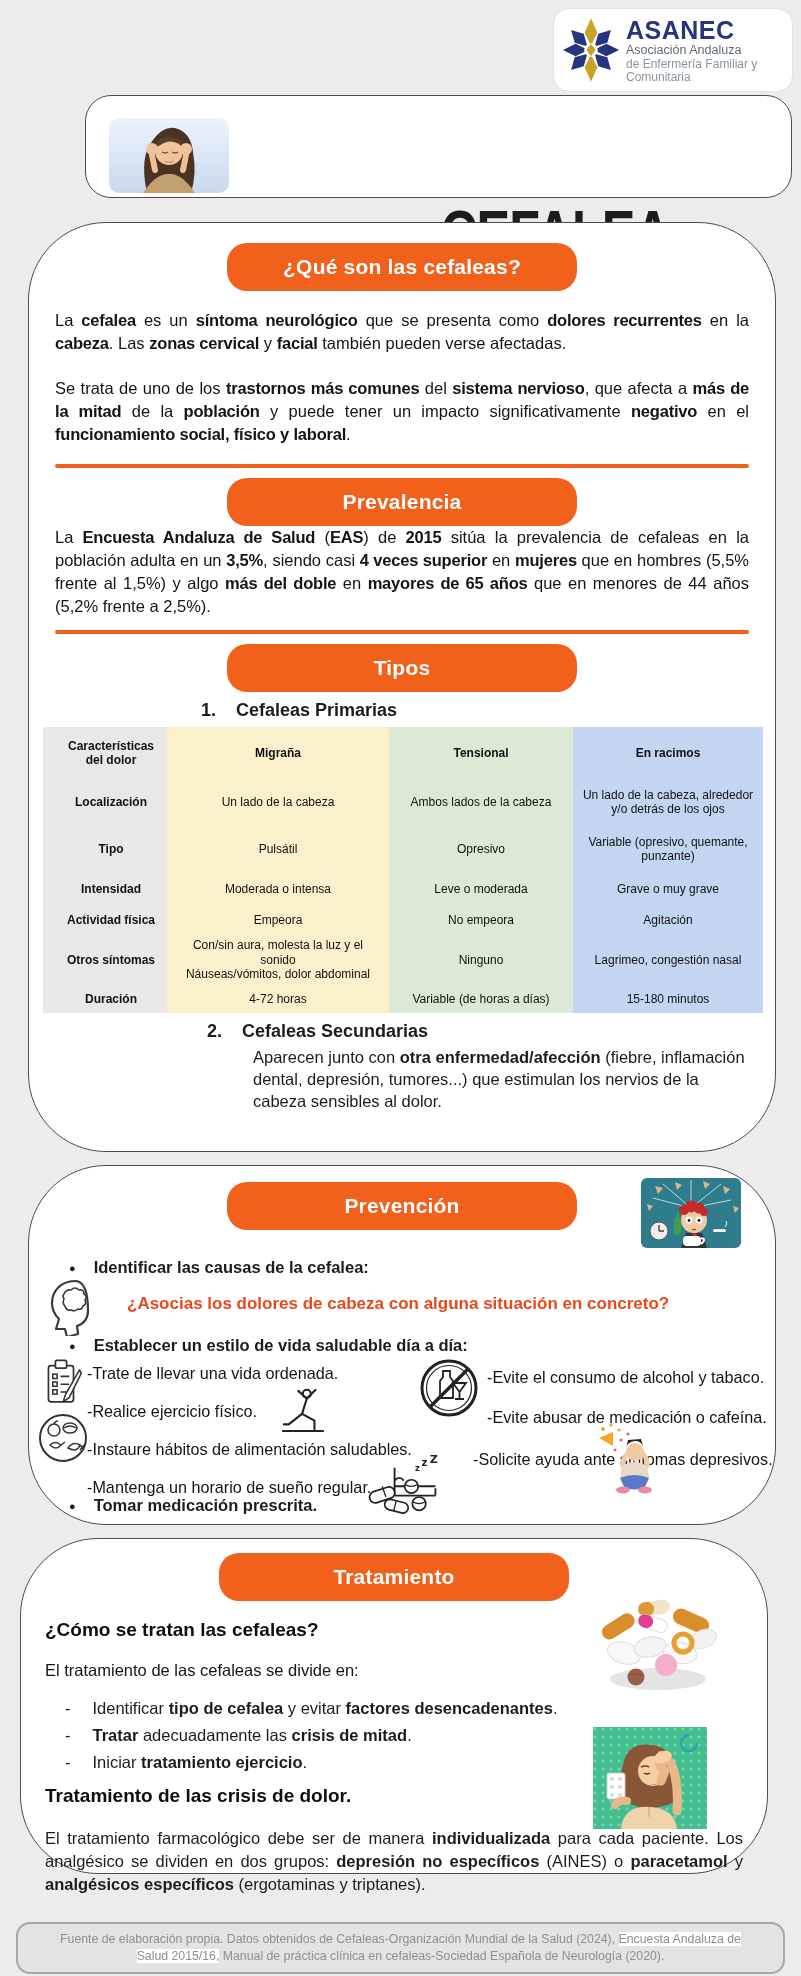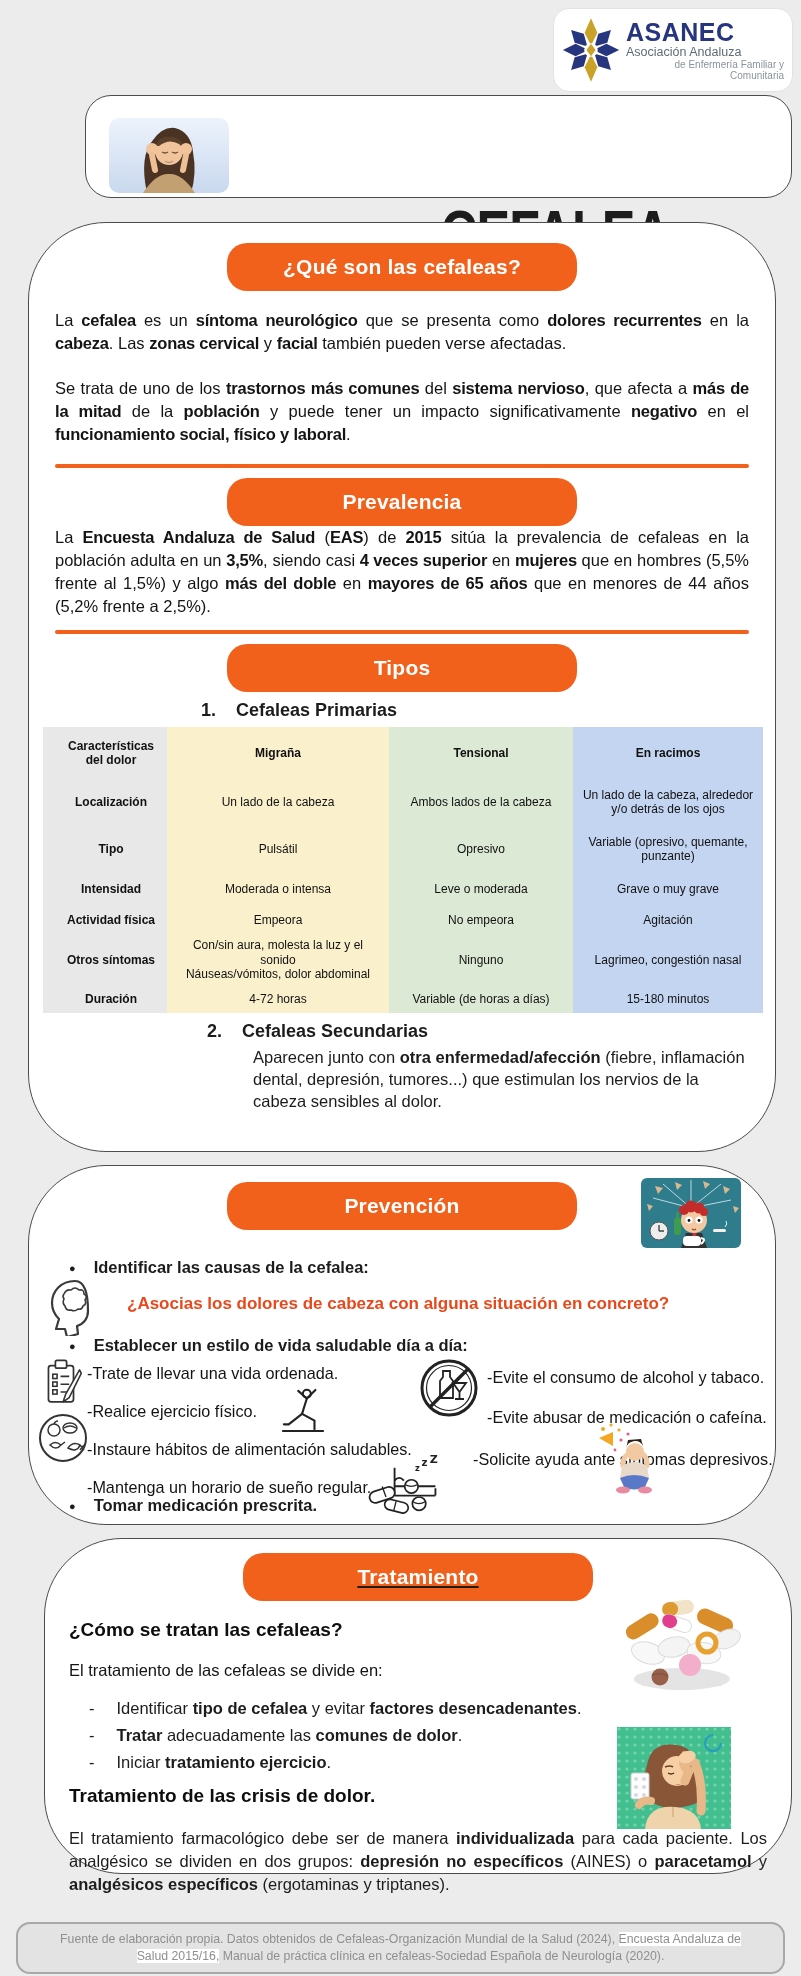--- a/index.html
+++ b/index.html
@@ -7,30 +7,30 @@
   body{height:1976px;position:relative;background:#ececec;font-family:"Liberation Sans",sans-serif;color:#1c1c1c;overflow:hidden;}
   .abs{position:absolute;}
   .card{position:absolute;background:#fff;border:1.5px solid #4c4c4c;}
   .r-big{border-radius:78px;}
   
   #header-card{left:85px;top:95px;width:707px;height:103px;border-radius:26px;}
   #logo-card{left:553px;top:8px;width:240px;height:84px;background:#fff;border-radius:16px;border:1px solid #e2e2e2;display:flex;align-items:center;padding:6px 8px;}
   .logo-text{line-height:1.05;margin-left:6px;}
   .logo-name{color:#27357E;font-weight:bold;font-size:25px;letter-spacing:.5px;}
   .logo-sub1{color:#5f6b74;font-size:12.5px;margin-top:1px;}
-  .logo-sub2{color:#8a949c;font-size:10px;margin-top:1px;text-align:right;}
+  .logo-sub2{color:#8a949c;font-size:12px;margin-top:1px;}
   #title{left:230px;top:103px;width:480px;text-align:center;font-size:60px;font-weight:bold;letter-spacing:-1px;}
   #title span{display:inline-block;transform:scaleX(.84) scaleY(1.08);transform-origin:center;}
   #authors{left:230px;top:172px;width:480px;text-align:center;font-size:14.5px;color:#8c8c8c;}
   #authors b{color:#2b2b2b;}
   #photo{left:108px;top:117px;width:120px;height:75px;border-radius:10px;overflow:hidden;}
   
   #card-quesons{left:28px;top:222px;width:748px;height:930px;}
   #card-prevencion{left:28px;top:1165px;width:748px;height:360px;}
-  #card-tratamiento{left:44px;top:1538px;width:748px;height:336px;text-decoration:underline;}
+  #card-tratamiento{left:20px;top:1538px;width:748px;height:336px;}
   
   .pill{width:350px;height:48px;margin:0 auto;background:#F2611C;border-radius:20px;color:#fff;font-weight:bold;font-size:21px;display:flex;align-items:center;justify-content:center;letter-spacing:.2px;}
   .divider{height:4px;background:#F2611C;border-radius:2px;margin:0 26px;}
   
   .para{margin:0 26px;font-size:16.5px;line-height:23px;text-align:justify;color:#141414;}
   .para b{letter-spacing:-.2px;}
   .num-heading{display:flex;gap:20px;font-size:18px;font-weight:bold;margin-left:172px;}
   
   .tbl{display:grid;grid-template-columns:124px 222px 184px 190px;grid-template-rows:52px 46px 48px 32px 30px 50px 28px;margin:6px 14px 0 14px;}
   .cell{display:flex;align-items:center;justify-content:center;text-align:center;font-size:12px;line-height:14.5px;padding:1px 8px;white-space:pre-line;color:#111;}
@@ -380,21 +380,21 @@
   <div class="t-head" style="top:80px;">¿Cómo se tratan las cefaleas?</div>
   <div class="t-text" style="top:122px;">El tratamiento  de las cefaleas se divide en:</div>
 
   <div class="t-list">
     <div class="row">
         <span>-</span>
         <span>Identificar <b>tipo de cefalea</b>  y evitar <b>factores desencadenantes</b>.</span>
       </div>
     <div class="row">
         <span>-</span>
-        <span><b>Tratar</b> adecuadamente  las <b>comunes de dolor</b>.</span>
+        <span><b>Tratar</b> adecuadamente  las <b>crisis de mitad</b>.</span>
       </div>
     <div class="row">
         <span>-</span>
         <span>Iniciar <b>tratamiento  ejercicio</b>.</span>
       </div>
   </div>
 
   <span class="abs" style="left:572px;top:188px;">
     <svg width="114" height="102" viewBox="0 0 114 102">
       <defs>

